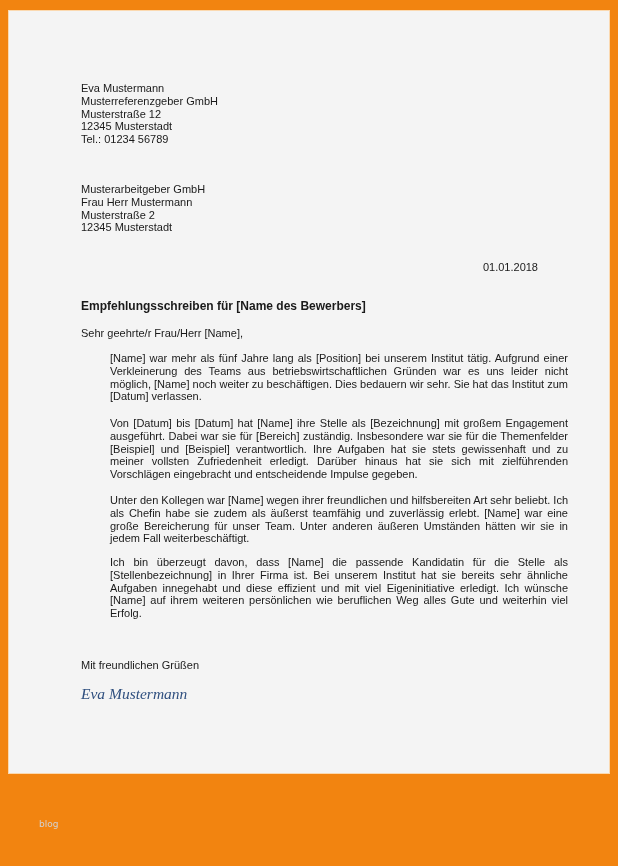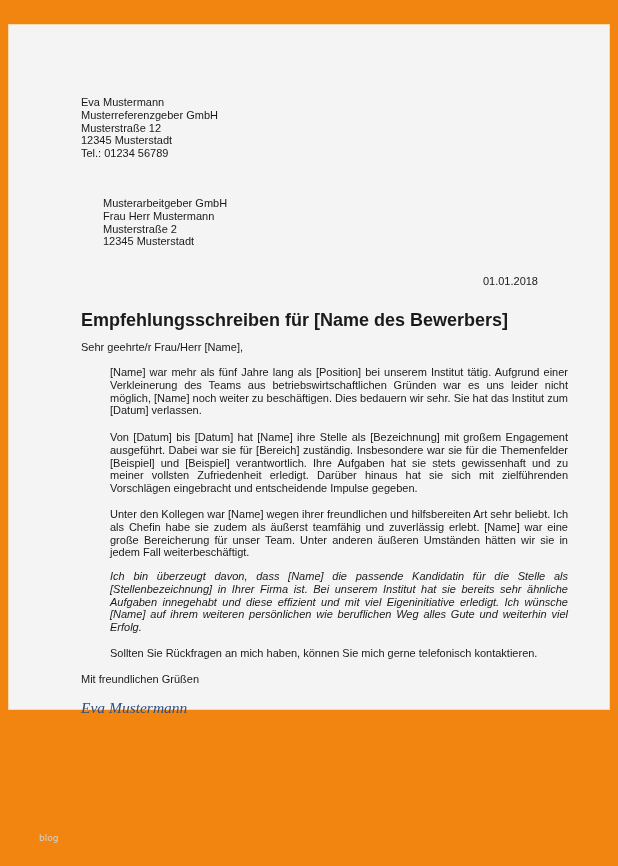--- a/index.html
+++ b/index.html
@@ -4,46 +4,46 @@
   <style>
     html, body { margin: 0; padding: 0; }
     body {
       width: 618px; height: 866px;
       background: #f28410;
       position: relative;
       overflow: hidden;
     }
     .page {
       position: absolute;
-      left: 8px; top: 24px;
-      width: 602px; height: 686px;
+      left: 8px; top: 10px;
+      width: 602px; height: 764px;
       background: #f4f4f4;
       box-shadow: inset 0 0 0 1px #fbd9b0;
       font-family: "Liberation Sans", sans-serif;
       color: #1a1a1a;
       font-size: 11px;
       line-height: 12.8px;
     }
     .block { position: absolute; left: 73px; }
     .line { display: block; white-space: nowrap; }
     .sender { top: 72px; }
-    .recipient { top: 173px; margin-left: 22px; }
+    .recipient { top: 173px; }
     .date { position: absolute; top: 251px; right: 72px; padding-left: 12px; }
-    .subject { top: 288px; font-weight: bold; font-size: 18px; line-height: 16px; }
+    .subject { top: 288px; font-weight: bold; font-size: 12px; line-height: 16px; }
     .para {
       width: 458px;
       text-align: justify;
       text-align-last: left;
       margin-left: 29px;
     }
     .salutation { top: 317px; }
     .p1 { top: 342px; }
     .p2 { top: 407px; }
     .p3 { top: 484px; }
-    .p4 { top: 546px; font-style: italic; }
+    .p4 { top: 546px; }
     .p5 { top: 623px; }
     .closing { top: 649px; text-align: center; }
     .signature {
       top: 675px;
       font-family: "Liberation Serif", serif;
       font-style: italic;
       font-size: 15.5px;
       line-height: 18px;
       color: #2f4f7f;
     }
@@ -78,20 +78,19 @@
   <div class="date">01.01.2018</div>
 
   <div class="block subject">Empfehlungsschreiben für [Name des Bewerbers]</div>
 
   <div class="block salutation">Sehr geehrte/r Frau/Herr [Name],</div>
 
   <div class="block para p1">[Name] war mehr als fünf Jahre lang als [Position] bei unserem Institut tätig. Aufgrund einer Verkleinerung des Teams aus betriebswirtschaftlichen Gründen war es uns leider nicht möglich, [Name] noch weiter zu beschäftigen. Dies bedauern wir sehr. Sie hat das Institut zum [Datum] verlassen.</div>
   <div class="block para p2">Von [Datum] bis [Datum] hat [Name] ihre Stelle als [Bezeichnung] mit großem Engagement ausgeführt. Dabei war sie für [Bereich] zuständig. Insbesondere war sie für die Themenfelder [Beispiel] und [Beispiel] verantwortlich. Ihre Aufgaben hat sie stets gewissenhaft und zu meiner vollsten Zufriedenheit erledigt. Darüber hinaus hat sie sich mit zielführenden Vorschlägen eingebracht und entscheidende Impulse gegeben.</div>
   <div class="block para p3">Unter den Kollegen war [Name] wegen ihrer freundlichen und hilfsbereiten Art sehr beliebt. Ich als Chefin habe sie zudem als äußerst teamfähig und zuverlässig erlebt. [Name] war eine große Bereicherung für unser Team. Unter anderen äußeren Umständen hätten wir sie in jedem Fall weiterbeschäftigt.</div>
   <div class="block para p4">Ich bin überzeugt davon, dass [Name] die passende Kandidatin für die Stelle als [Stellenbezeichnung] in Ihrer Firma ist. Bei unserem Institut hat sie bereits sehr ähnliche Aufgaben innegehabt und diese effizient und mit viel Eigeninitiative erledigt. Ich wünsche [Name] auf ihrem weiteren persönlichen wie beruflichen Weg alles Gute und weiterhin viel Erfolg.</div>
-  <div class="block para p5">Sollten Sie Rückfragen an mich haben, können Sie mich gerne telefonisch kontaktieren.</div>
 
   <div class="block closing">Mit freundlichen Grüßen</div>
 
   <div class="block signature">Eva Mustermann</div>
 
   <div class="watermark">blog</div>
 </div>
 
 </body></html>

